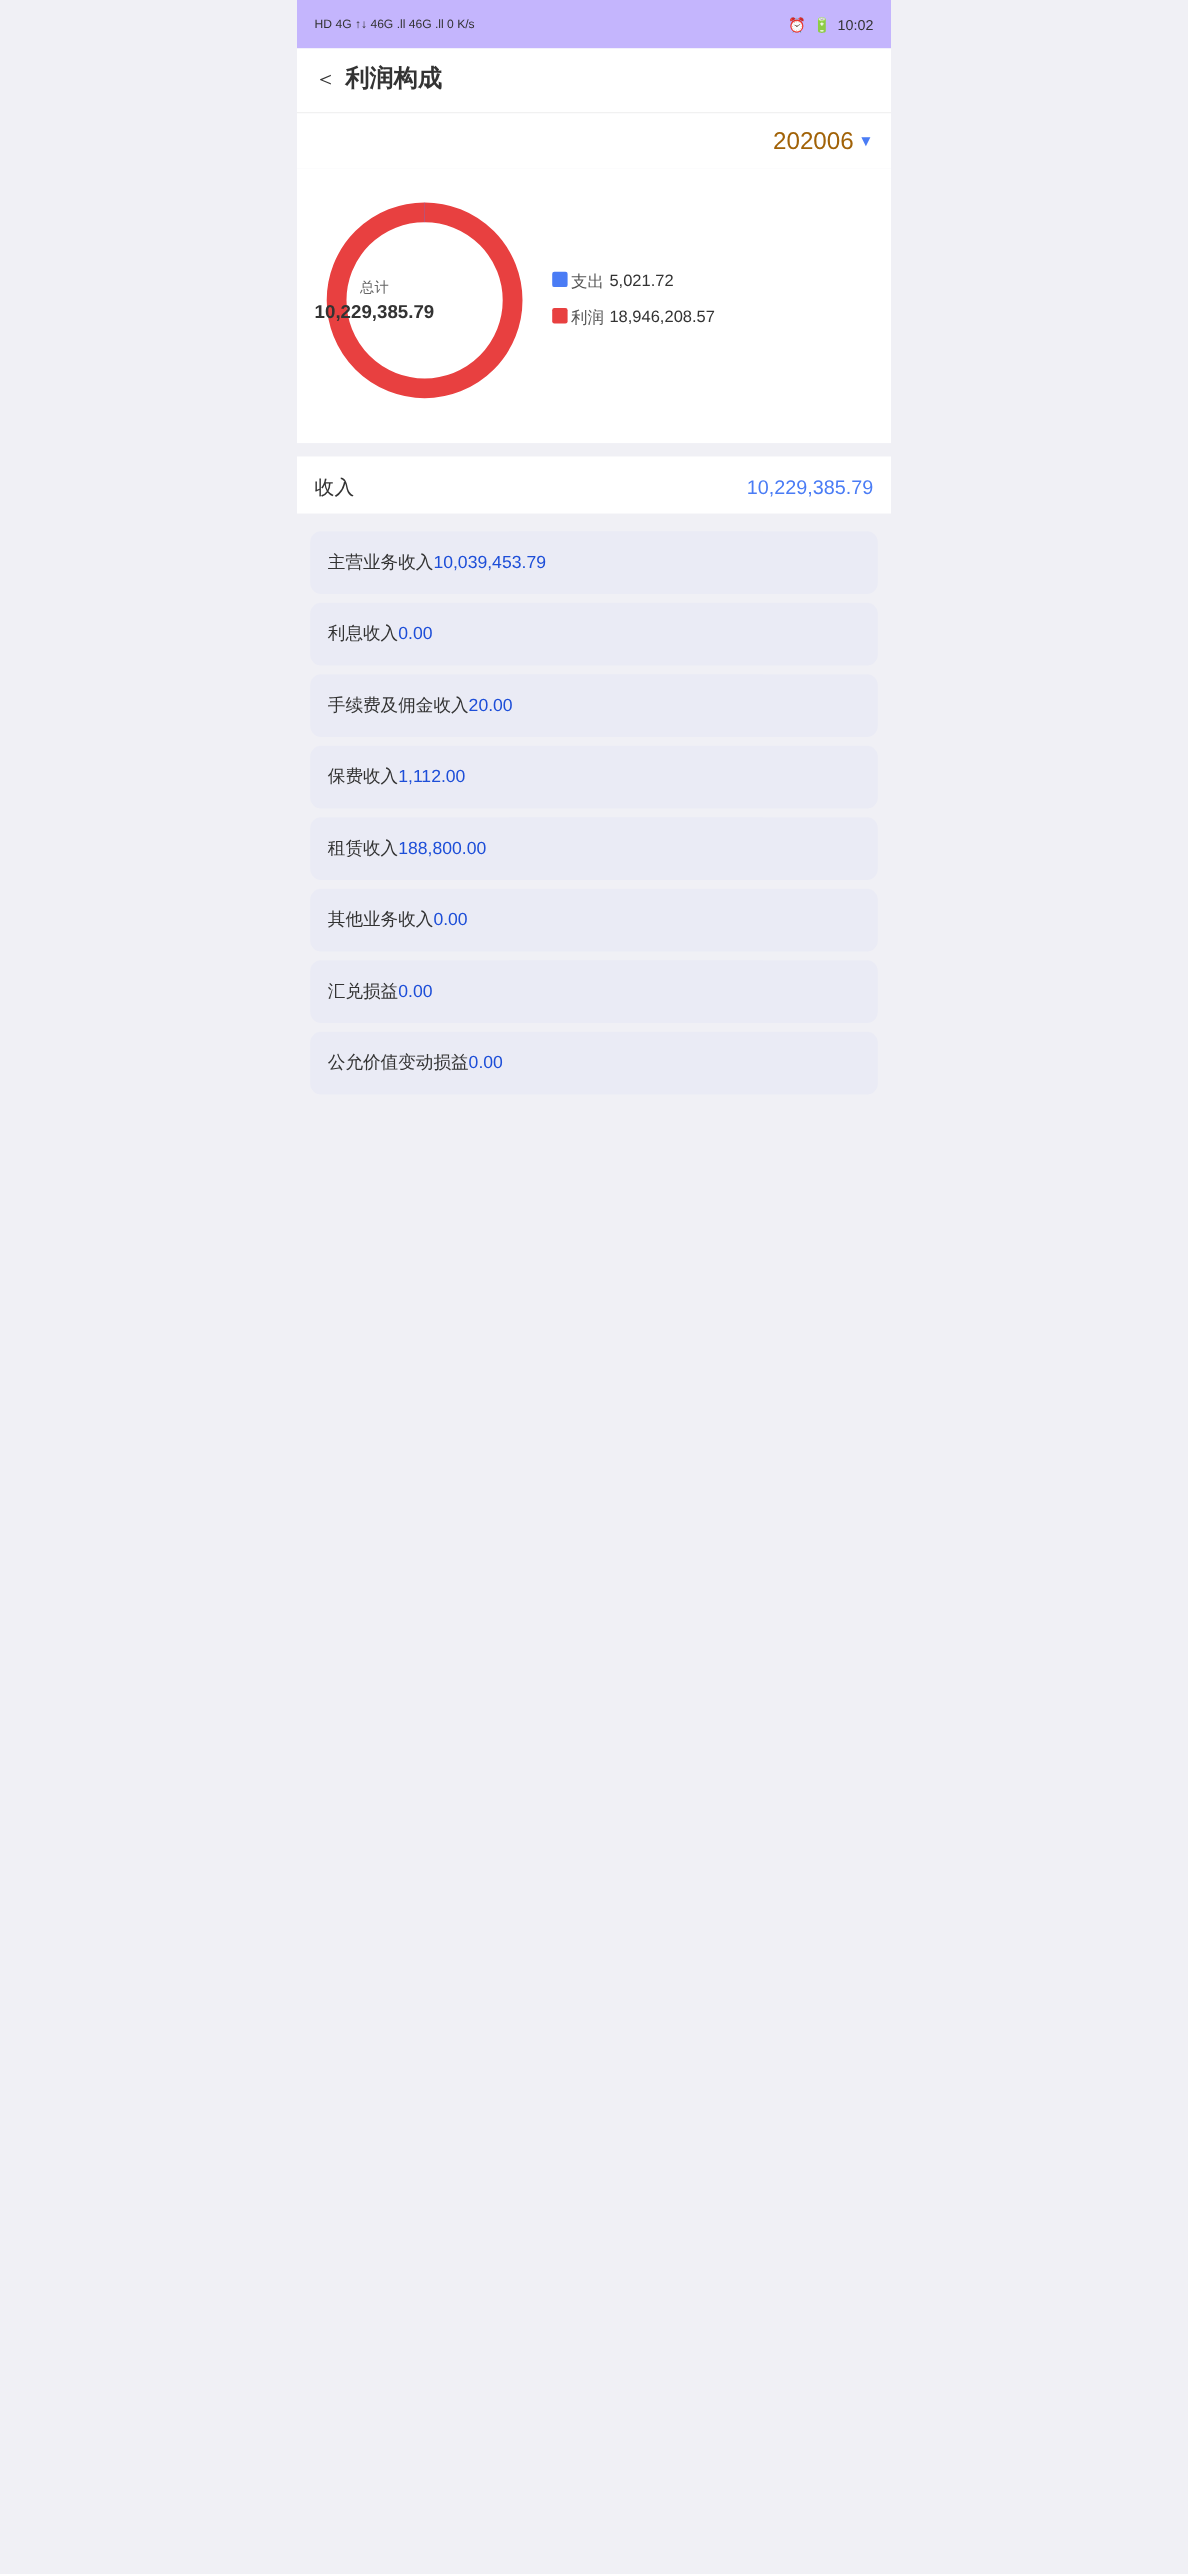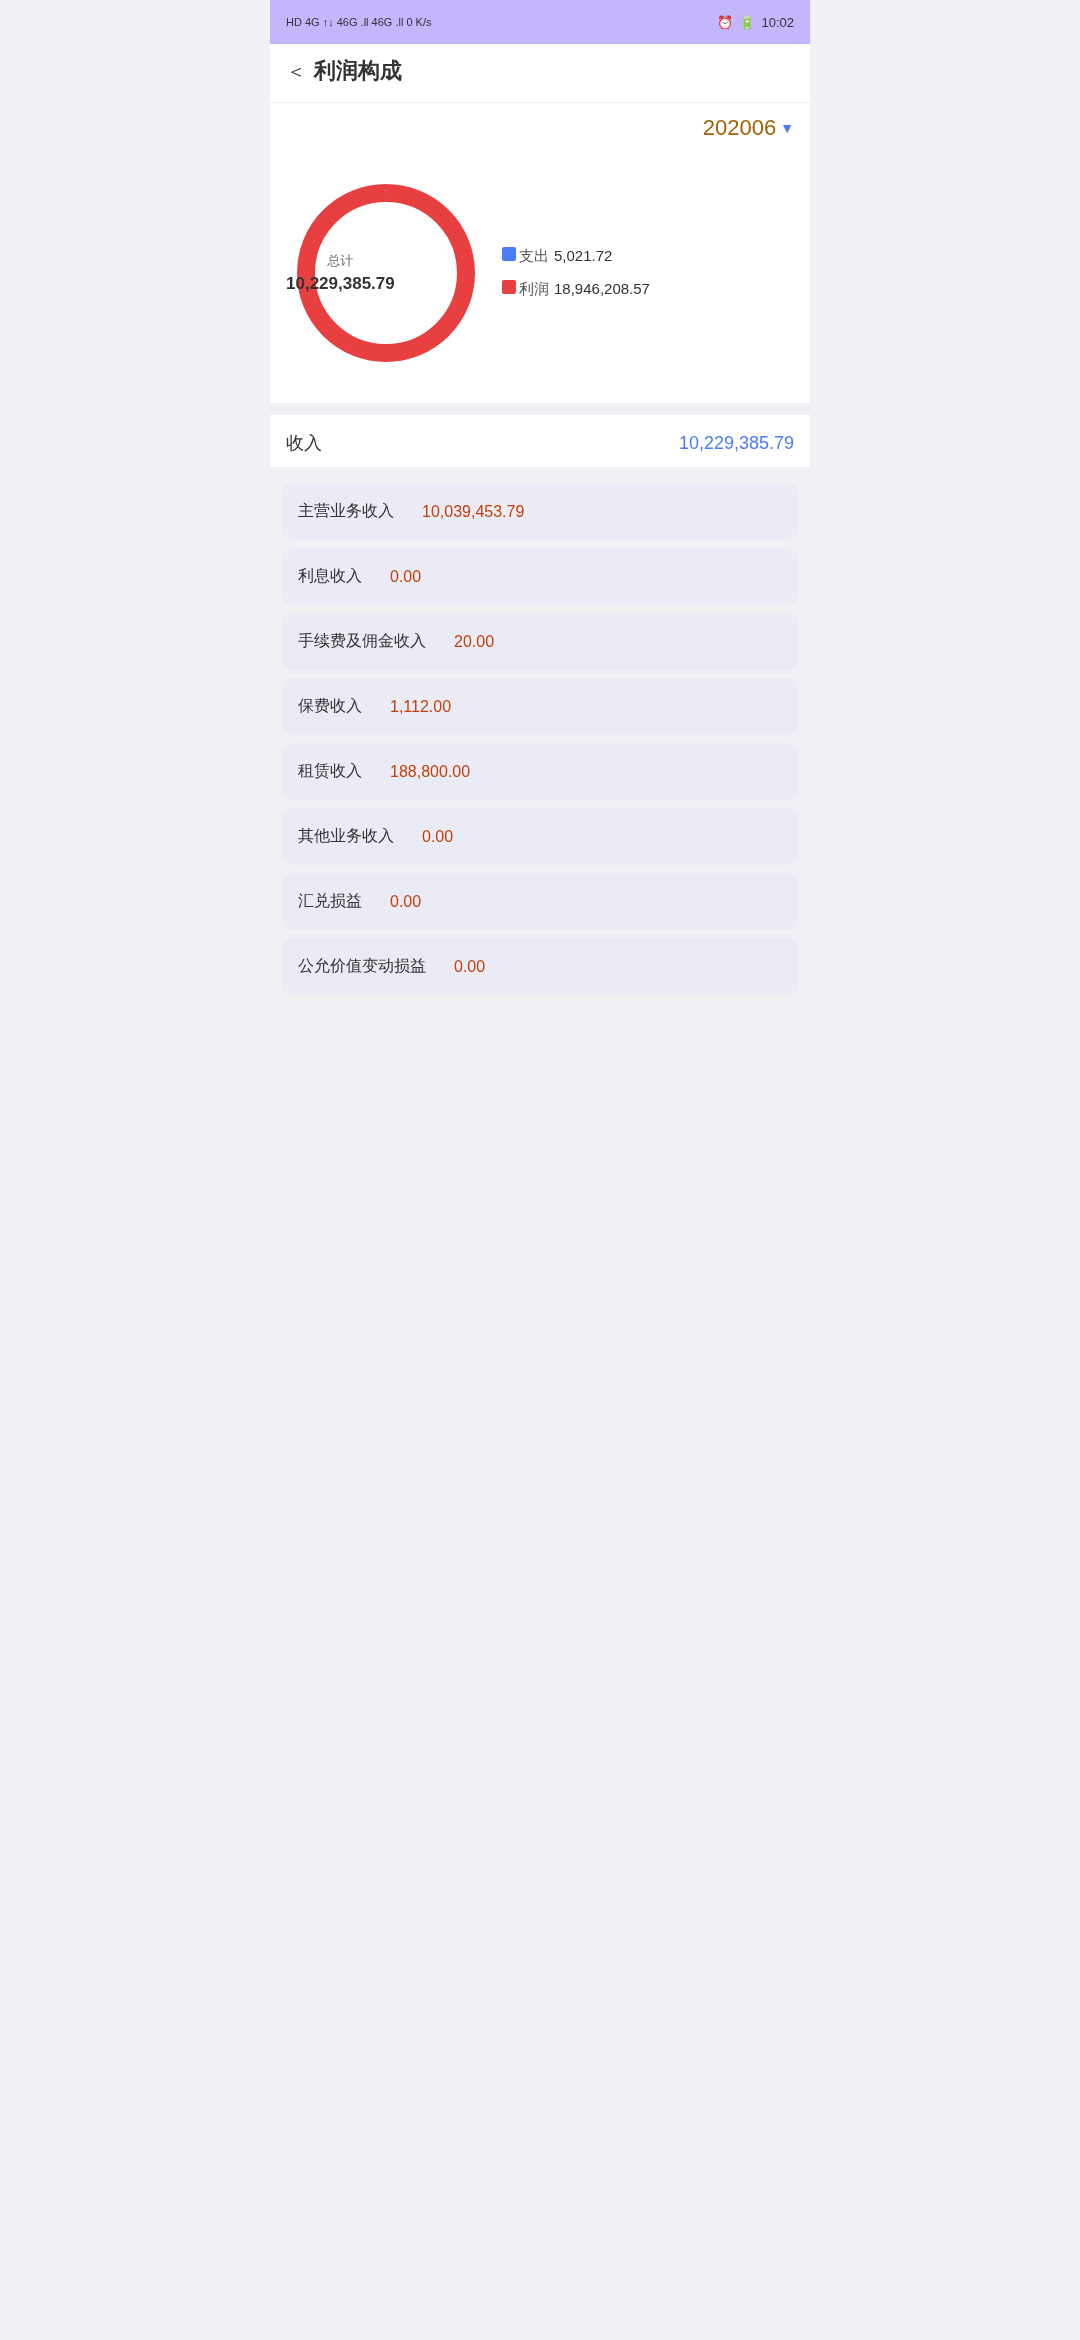--- a/index.html
+++ b/index.html
@@ -219,22 +219,21 @@
       margin: 8px 12px;
     }
 
     .list-item-name {
       font-size: 16px;
       color: #333;
     }
 
     .list-item-value {
       font-size: 16px;
-      color: #c2410c;
-      margin-left: 28px;
+      color: #1d4ed8;
     }
   </style>
 </head>
 <body>
 
 <div class="status-bar">
   <div class="status-left">
     <span>HD 4G ↑↓ 46G .ll 46G .ll 0 K/s</span>
   </div>
   <div class="status-right">

